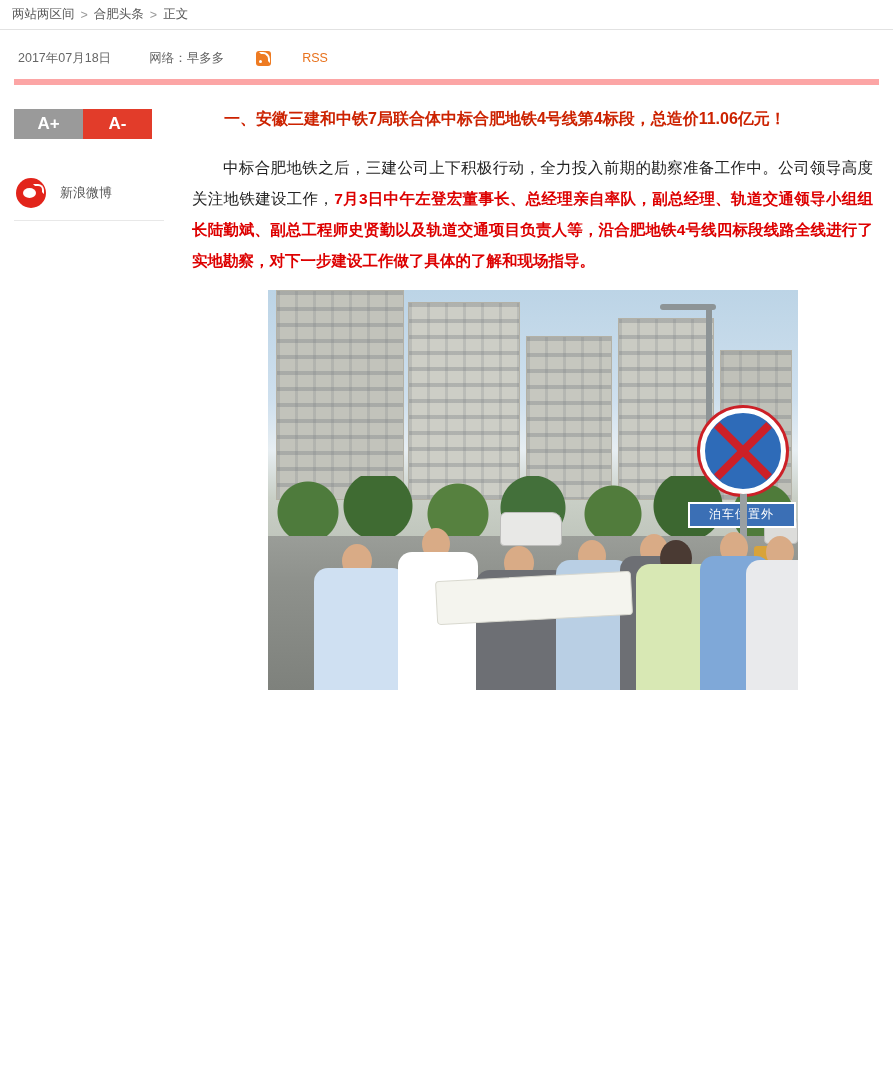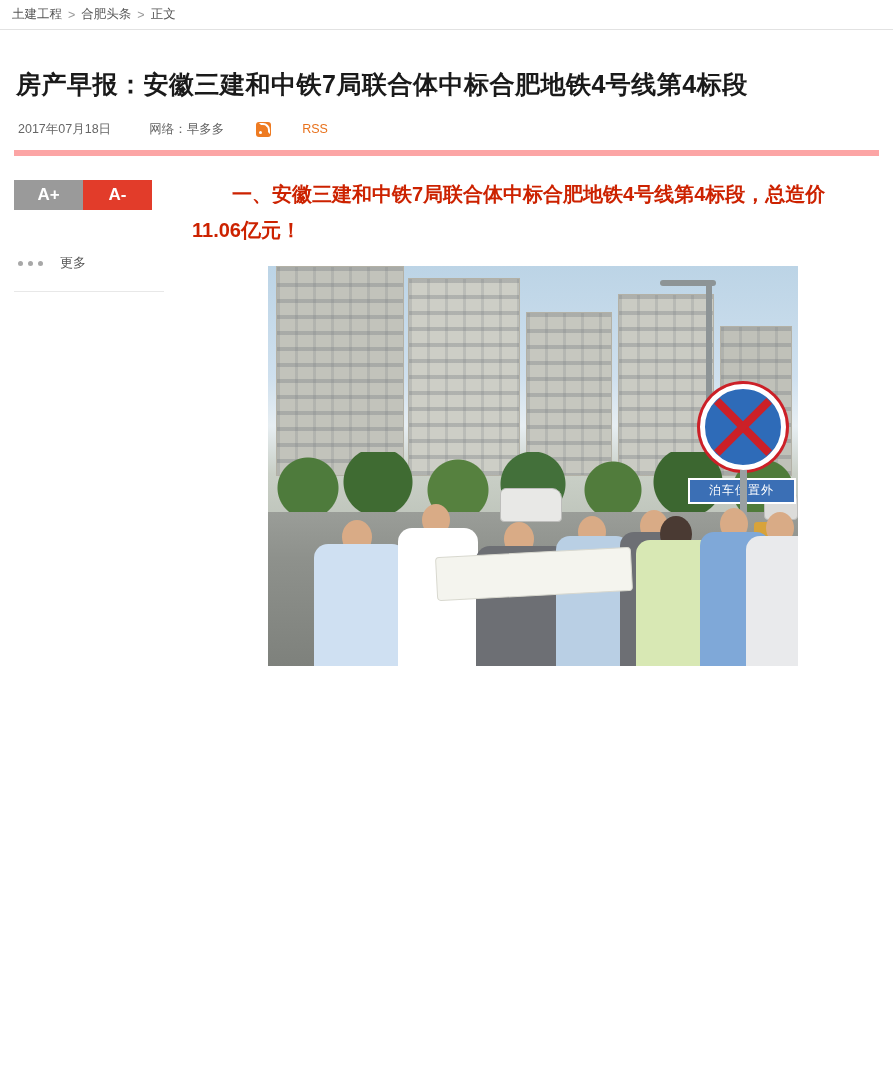--- a/index.html
+++ b/index.html
@@ -205,21 +205,21 @@
     width: 5px; height: 5px;
     border-radius: 50%;
     background: #a8a8a8;
   }
   .ico-more span:nth-child(1) { left: 2px; }
   .ico-more span:nth-child(2) { left: 12px; }
   .ico-more span:nth-child(3) { left: 22px; }
 
   
   .lead {
-    font-size: 20px;
+    font-size: 16px;
     font-weight: bold;
     color: #cc2200;
     line-height: 1.8;
     margin: 6px 0 18px 0;
     text-indent: 2em;
   }
   p.para {
     font-size: 15.5px;
     line-height: 2.0;
     color: #222;
@@ -371,30 +371,29 @@
     border-radius: 3px;
   }
 
   
   .bottom-pad { height: 16px; }
 </style>
 </head>
 <body>
 
 <div class="breadcrumb">
-  <a href="#">土建工程</a>
+  <a href="#">两站两区间</a>
   <span class="sep">&gt;</span>
   <a href="#">合肥头条</a>
   <span class="sep">&gt;</span>
   <span>正文</span>
 </div>
 
 <div class="page">
 
-  <h1 class="title">房产早报：安徽三建和中铁7局联合体中标合肥地铁4号线第4标段</h1>
 
   <div class="meta">
     <span class="date">2017年07月18日</span>
     <span class="source">
       <span>网络：</span><span>早多多</span>
     </span>
     <span class="rss">
       <span class="rss-icon"></span>
       <span>RSS</span>
     </span>
@@ -402,35 +401,34 @@
 
   <div class="body-wrap">
 
     <div class="sidebar">
       <div class="fontsize">
         <div class="btn plus">A+</div>
         <div class="btn minus">A-</div>
       </div>
 
 
-
       <div class="share-item">
-        <span class="share-ico ico-more">
-          <span></span>
-            <span></span>
-            <span></span>
-        </span>
-        <span>更多</span>
+        <span class="share-ico ico-weibo"></span>
+        <span>新浪微博</span>
       </div>
+
     </div>
 
     <div class="content">
 
       <p class="lead">一、安徽三建和中铁7局联合体中标合肥地铁4号线第4标段，总造价11.06亿元！</p>
 
+      <p class="para">
+        <span>中标合肥地铁之后，三建公司上下积极行动，全力投入前期的勘察准备工作中。公司领导高度关注地铁建设工作，</span><span class="red">7月3日中午左登宏董事长、总经理亲自率队，副总经理、轨道交通领导小组组长陆勤斌、副总工程师史贤勤以及轨道交通项目负责人等，沿合肥地铁4号线四标段线路全线进行了实地勘察，对下一步建设工作做了具体的了解和现场指导。</span>
+      </p>
 
       <div class="photo-wrap">
         <div class="photo">
           <div class="ph-bldg b1">
               <div class="ph-win"></div>
             </div>
           <div class="ph-bldg b2">
               <div class="ph-win"></div>
             </div>
           <div class="ph-bldg b3">

